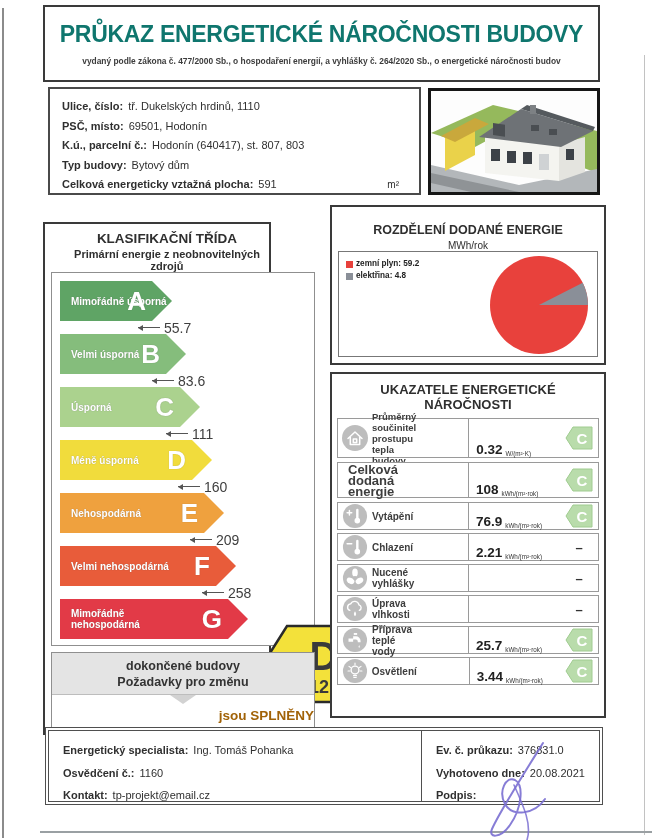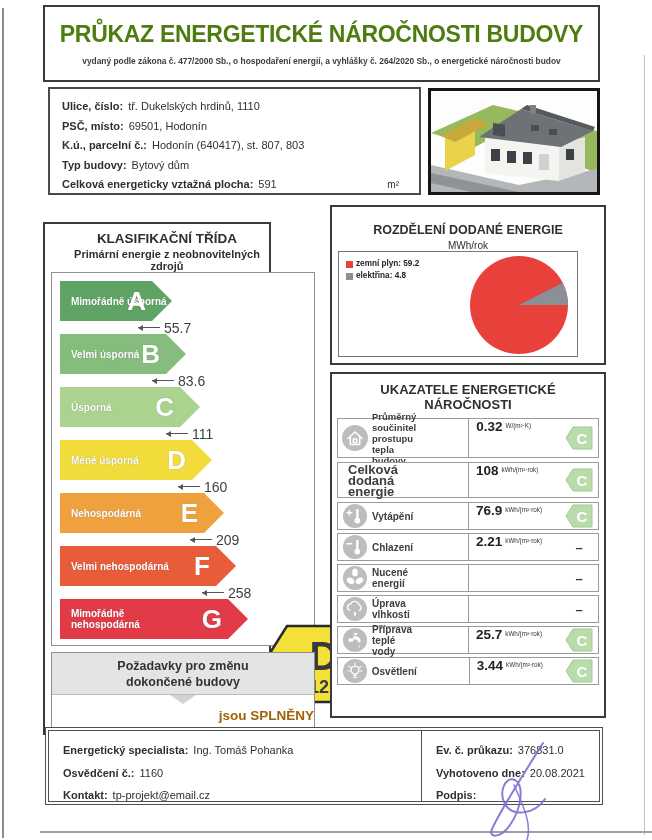--- a/index.html
+++ b/index.html
@@ -9,21 +9,21 @@
     font-family:"Liberation Sans", sans-serif; color:#2f2f2f; overflow:hidden;
   }
   
   .scan-line-left  { position:absolute; left:2px;  top:8px;  width:2px; height:830px; background:#8b8b8b; }
   .scan-line-right { position:absolute; left:644px; top:55px; width:1px; height:780px; background:#c2c2c2; }
   .scan-line-bottom{ position:absolute; left:40px; top:831px; width:612px; height:2px; background:#9aa0a3; }
 
   
   .hdr-box { position:absolute; left:43px; top:5px; width:557px; height:77px;
     border:2px solid #3a3a3a; text-align:center; padding-top:14px; background:#fff; }
-  .hdr-title { font-size:23px; font-weight:bold; letter-spacing:-0.3px; color:#4d7c0f; }
+  .hdr-title { font-size:23px; font-weight:bold; letter-spacing:-0.3px; color:#0f766e; }
   .hdr-sub { font-size:8.4px; font-weight:bold; color:#3c3c3c; margin-top:8px; }
 
   
   .info-box { position:absolute; left:48px; top:87px; width:373px; height:108px;
     border:2px solid #4a4a4a; padding:8px 12px 0 12px; background:#fff; }
   .info-row { font-size:11px; line-height:19.5px; white-space:nowrap; display:flex; }
   .info-row b { font-weight:bold; margin-right:5px; }
   .info-row .unit { margin-left:auto; padding-right:8px; font-size:10px; }
 
   
@@ -60,21 +60,21 @@
   .req-chevron { position:absolute; left:50%; top:42px; transform:translateX(-50%);
     width:0; height:0; border-left:13px solid transparent; border-right:13px solid transparent;
     border-top:9px solid #d2d2d2; }
   .req-result { text-align:right; font-size:13.5px; font-weight:bold; color:#a16207; margin-top:13px; }
 
   
   .pie-panel { position:absolute; left:330px; top:205px; width:276px; height:160px;
     border:2px solid #3a3a3a; background:#fff; }
   .pie-title { text-align:center; font-size:12.5px; font-weight:bold; margin-top:16px; }
   .pie-unit  { text-align:center; font-size:10px; margin-top:3px; }
-  .pie-inner { position:absolute; left:6px; top:44px; width:240px; height:106px;
+  .pie-inner { position:absolute; left:6px; top:44px; width:260px; height:106px;
     border:1px solid #777;text-align:right; }
   .legend { position:absolute; left:7px; top:6px; }
   .legend-item { display:flex; align-items:center; font-size:8.2px; font-weight:bold; color:#222;
     line-height:12px; }
   .legend-sq { width:7px; height:7px; margin-right:3px; display:inline-block; }
   .pie-svg { position:absolute; right:6px; top:1px; }
 
   
   .ind-panel { position:absolute; left:330px; top:372px; width:276px; height:346px;
     border:2px solid #3a3a3a; background:#fff; padding:5px; }
@@ -83,21 +83,21 @@
     margin-bottom:4px; background:#fff; }
   .ind-row.tall  { height:40px; }
   .ind-row.mid   { height:36px; }
   .ind-row.small { height:28px; margin-bottom:3px; }
   .ind-icon { width:34px; display:flex; justify-content:center; }
   .ind-icon svg { display:block; }
   .ind-label { flex:1; font-size:9.5px; font-weight:bold; color:#3d3d3d; line-height:11px; padding-right:4px; }
   .ind-row.small .ind-label { font-size:10px; }
   .ind-row.emph .ind-label { font-size:13px; padding-left:10px; }
   .ind-val { width:92px; align-self:stretch; border-left:1px solid #9a9a9a;
-    display:flex; align-items:flex-start; padding-left:7px;margin-left:48px; }
+    display:flex; align-items:flex-end; padding-left:7px;margin-left:48px; }
   .ind-val b { font-size:13.5px; font-weight:bold; color:#222; }
   .ind-val i { font-style:normal; font-size:6.3px; color:#333; margin-left:3px; margin-top:3px; }
   .ind-badge { width:38px; display:flex; justify-content:center; align-items:center; }
   .dash { font-size:13px; font-weight:bold; color:#333; }
 
   
   .footer-box { position:absolute; left:45px; top:727px; width:558px; height:78px;
     border:1px solid #4f4f4f; padding:2px; background:#fff; }
   .footer-inner { border:1px solid #4f4f4f; width:100%; height:100%; display:flex; }
   .footer-col { padding:8px 14px; }
@@ -234,22 +234,22 @@
     <div class="marker">
       <svg width="102" height="80" viewBox="0 0 102 80">
         <polygon id="marker-shape" points="26,2 99,2 99,78 26,78 2,40" fill="#f3e13a" stroke="#2a2a2a" stroke-width="2.5"></polygon>
         <text x="63" y="46" text-anchor="middle" font-family="Liberation Sans, sans-serif" font-size="40" font-weight="bold" fill="#3a3a3a">D</text>
         <text x="63" y="69" text-anchor="middle" font-family="Liberation Sans, sans-serif" font-size="18" font-weight="bold" fill="#3a3a3a">121</text>
       </svg>
     </div>
 
     <div class="req-box">
       <div class="req-banner">
+        <div>dokončené budovy</div>
         <div>Požadavky pro změnu</div>
-        <div>dokončené budovy</div>
         <div class="req-chevron"></div>
       </div>
       <div class="req-result">jsou SPLNĚNY</div>
     </div>
   </div>
 
   <div class="pie-panel">
     <div class="pie-title">ROZDĚLENÍ DODANÉ ENERGIE</div>
     <div class="pie-unit">MWh/rok</div>
     <div class="pie-inner">
@@ -355,21 +355,21 @@
         <svg width="26" height="26" viewBox="0 0 28 28">
             <circle cx="14" cy="14" r="13" fill="#bdbdbd"></circle>
             <g fill="#fff">
               <ellipse cx="14" cy="8.3" rx="3" ry="4.4"></ellipse>
               <ellipse cx="9.2" cy="17" rx="3" ry="4.4" transform="rotate(120 9.2 17)"></ellipse>
               <ellipse cx="18.8" cy="17" rx="3" ry="4.4" transform="rotate(240 18.8 17)"></ellipse>
             </g>
             <circle cx="14" cy="14" r="2.2" fill="#bdbdbd"></circle>
           </svg>
       </span>
-      <span class="ind-label">Nucené energií</span>
+      <span class="ind-label">Nucené vyhlášky</span>
       <span class="ind-val">
           <b></b>
           <i></i>
         </span>
       <span class="ind-badge">
           <span class="dash">–</span>
         </span>
     </div>
 
     <div class="ind-row small">

